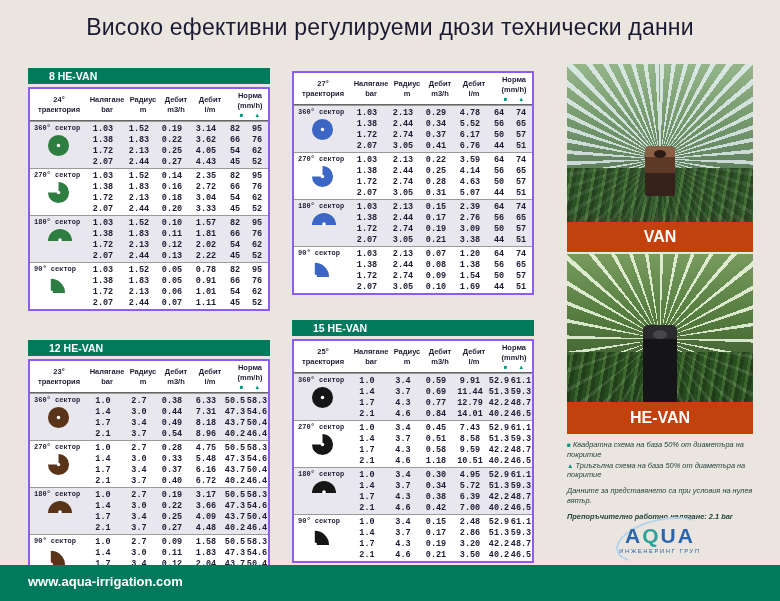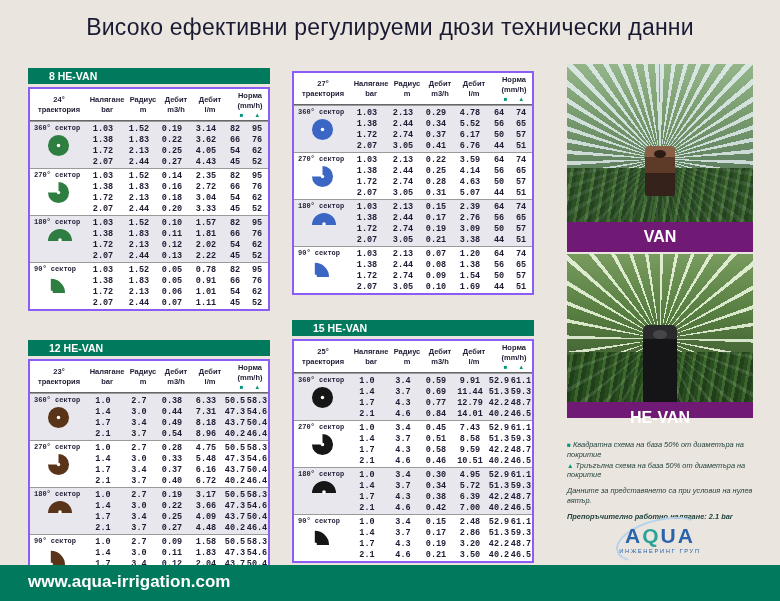--- a/index.html
+++ b/index.html
@@ -44,43 +44,43 @@
     background:repeating-conic-gradient(rgba(243,252,230,.95) 0 2.2deg, rgba(220,238,210,.12) 2.2deg 10deg);}
   .grass-fg{position:absolute;left:0;bottom:0;width:100%;height:34%;
     background:repeating-linear-gradient(100deg,rgba(36,74,28,.85) 0 4px,rgba(60,104,44,.85) 4px 7px,rgba(28,58,22,.85) 7px 11px);}
   .head{position:absolute;left:50%;transform:translateX(-50%);}
   .head-van{top:52%;width:30px;height:50px;border-radius:4px 4px 2px 2px;
     background:linear-gradient(180deg,#8a5f46 0 22%,#5d3b28 22% 55%,#35221a 55%);}
   .head-van:before{content:"";position:absolute;left:9px;top:4px;width:12px;height:8px;border-radius:50%;background:#2c1b12;}
   .head-hevan{top:48%;width:34px;height:78px;border-radius:5px 5px 2px 2px;
     background:linear-gradient(180deg,#2b2b2e 0 18%,#151517 18%);}
   .head-hevan:before{content:"";position:absolute;left:10px;top:5px;width:14px;height:9px;border-radius:50%;background:#46464a;}
-  .caption{position:absolute;left:567px;width:186px;background:#701a75;color:#fff;
+  .caption{position:absolute;left:567px;width:186px;background:#c2410c;color:#fff;
     font-weight:bold;text-align:center;}
   .cap-van{top:222px;height:30px;line-height:30px;font-size:16px;}
-  .cap-hevan{top:402px;height:16px;line-height:32px;font-size:16px;}
+  .cap-hevan{top:402px;height:32px;line-height:32px;font-size:16px;}
 
   .notes{position:absolute;left:567px;top:440px;width:190px;color:#21413b;
     font-size:7.4px;font-style:italic;line-height:1.32;}
   .notes p{margin:0 0 6px 0;}
   .notes .legend{margin:0 0 1px 0;}
   .legend-sq,.legend-tr{color:#009879;font-style:normal;font-size:6.5px;}
   .notes b{font-weight:bold;}
 
   .logo{position:absolute;left:567px;top:524px;width:186px;text-align:center;}
   .logo-art{position:relative;display:inline-block;}
   .swoosh{position:absolute;left:50%;top:-5px;transform:translateX(-50%) rotate(-14deg);
     width:86px;height:38px;border:2.5px solid #b5d3ea;border-radius:50%;
     border-right-color:transparent;border-bottom-color:transparent;}
   .logo-text{position:relative;font-size:21px;font-weight:bold;color:#2a64ad;letter-spacing:2px;line-height:24px;}
   .logo-text .q{color:#2aa498;}
   .logo-sub{position:relative;font-size:5.8px;color:#2a64ad;letter-spacing:1.6px;margin-top:0;}
 
   .footer{position:absolute;left:0;top:565px;width:780px;height:36px;background:#00795c;}
-  .footer-url{position:absolute;left:28px;top:0;line-height:33px;color:#fff;font-weight:bold;font-size:17px;}
+  .footer-url{position:absolute;left:28px;top:0;line-height:33px;color:#fff;font-weight:bold;font-size:13px;}
 </style>
 </head>
 <body>
 
 <div class="page-title">Високо ефективни регулируеми дюзи технически данни</div>
 
 <div class="van-table t1">
     <div class="tbar"><span>8 HE-VAN</span></div>
     <div class="tbox">
       <div class="thead">
@@ -801,21 +801,21 @@
             <span class="dc">1.7</span>
             <span class="dc">4.3</span>
             <span class="dc">0.58</span>
             <span class="dc">9.59</span>
             <span class="dc">42.2</span>
             <span class="dc">48.7</span>
           </div>
           <div class="drow">
             <span class="dc">2.1</span>
             <span class="dc">4.6</span>
-            <span class="dc">0.46</span>
+            <span class="dc">1.18</span>
             <span class="dc">10.51</span>
             <span class="dc">40.2</span>
             <span class="dc">46.5</span>
           </div>
         </div>
       </div>
       <div class="sect striped">
       <div class="scell">
         <div class="slab">180° сектор</div>
         <div class="sicon"><svg width="26" height="14" viewBox="0 0 26 14">

